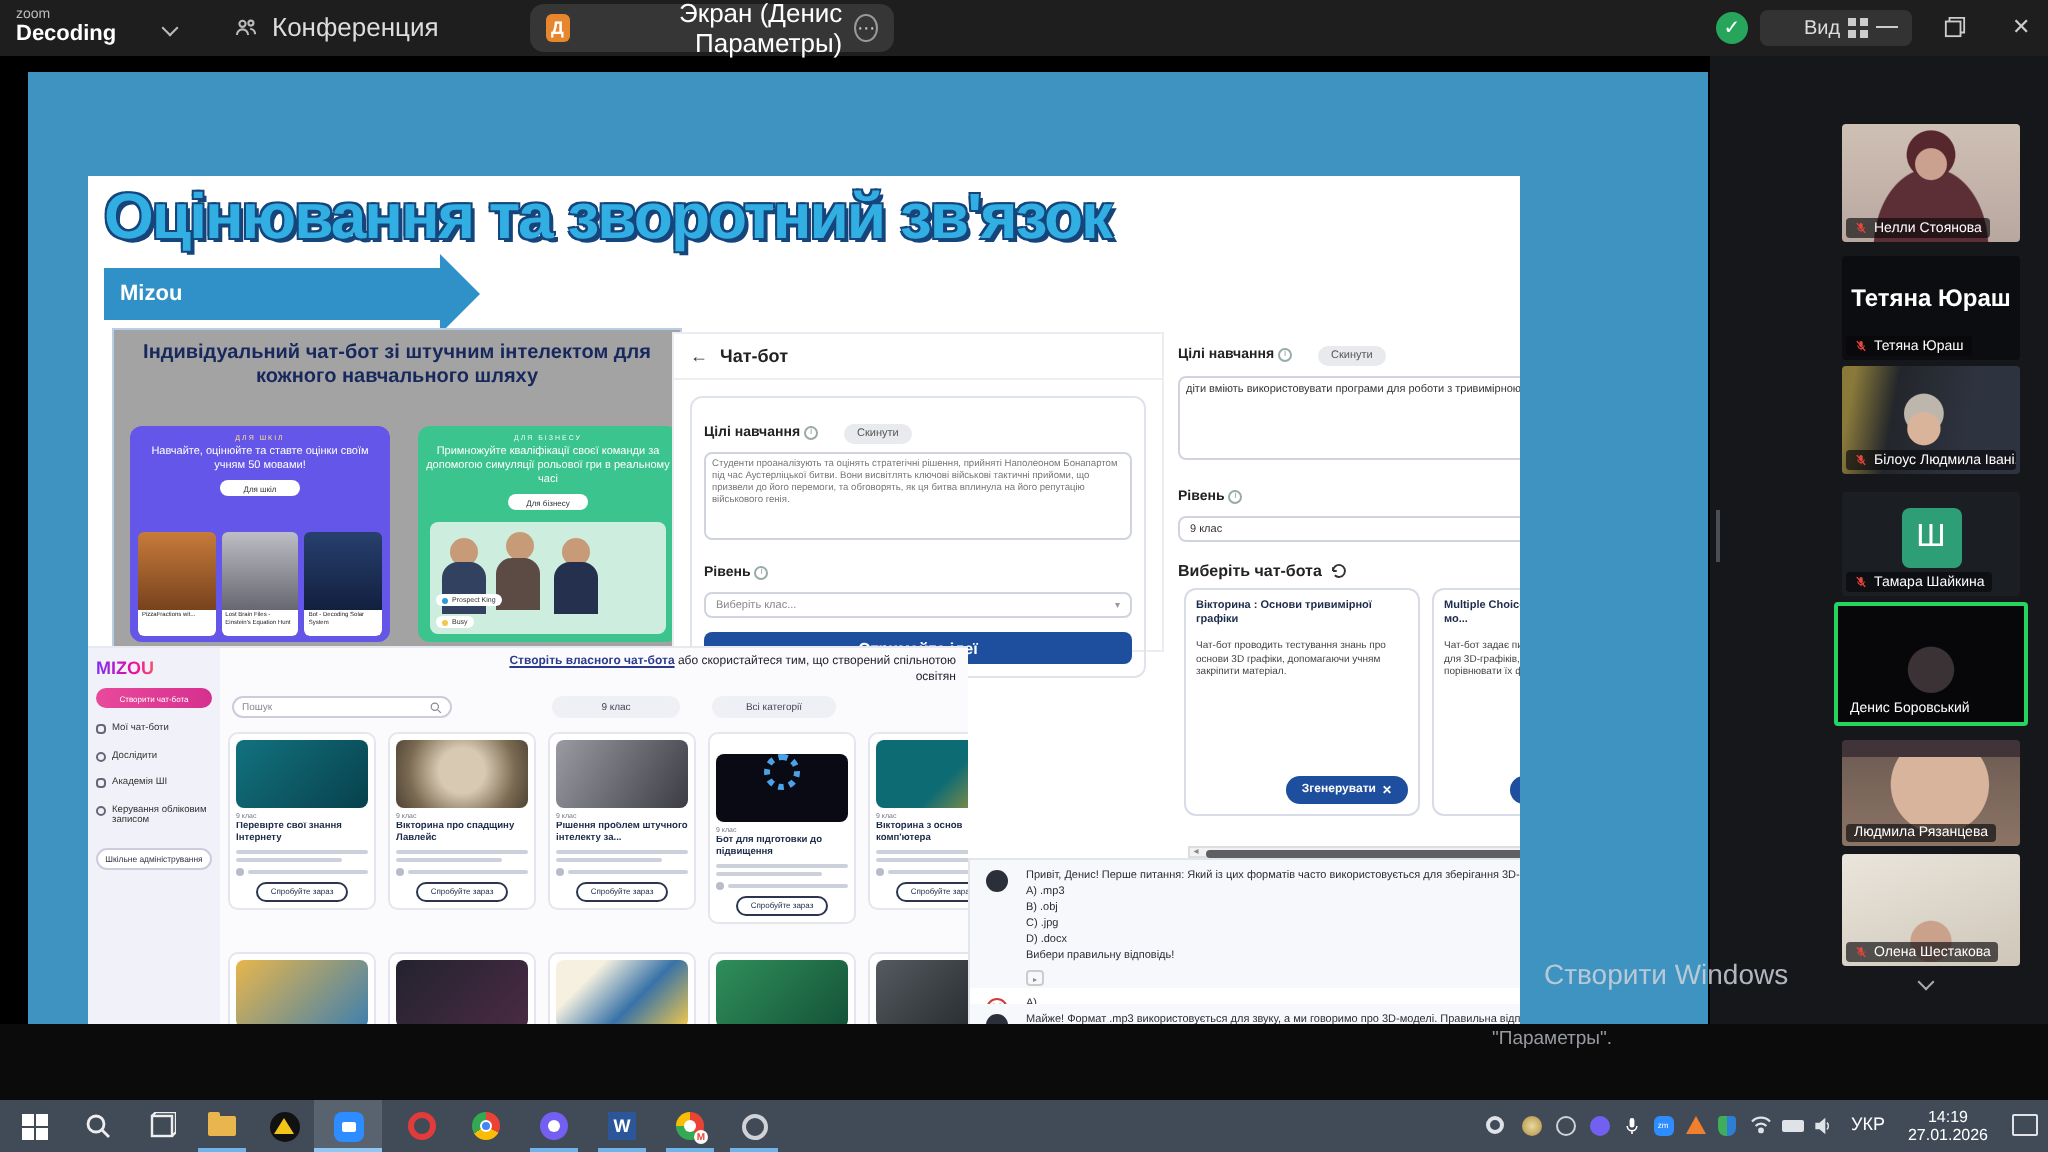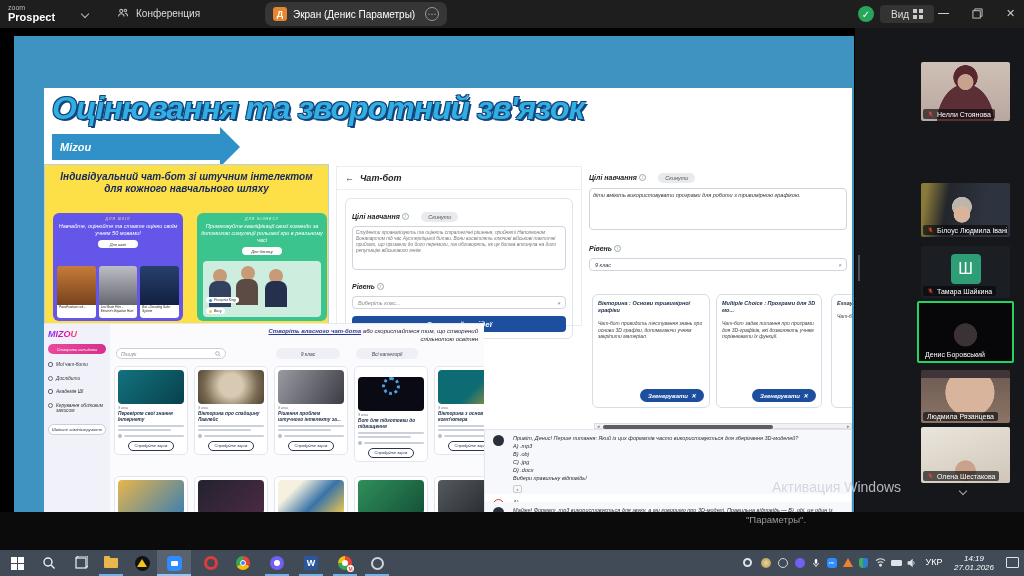--- a/index.html
+++ b/index.html
@@ -4,38 +4,38 @@
 <style>
   html,body{margin:0;padding:0;background:#000;}
   *{box-sizing:border-box;font-family:"Liberation Sans",sans-serif;}
   #screen{position:relative;width:1024px;height:576px;background:#000;overflow:hidden;}
   .abs{position:absolute;}
   
   #titlebar{position:absolute;left:0;top:0;width:1024px;height:28px;background:#1e1e1e;}
   .brand1{font-size:7px;color:#bdbdbd;line-height:8px;}
   .brand2{font-size:11px;color:#fff;font-weight:bold;line-height:11px;}
   .chev-down{display:inline-block;width:6px;height:6px;border-left:1.5px solid #bbb;border-bottom:1.5px solid #bbb;transform:rotate(-45deg);}
-  .tab-label{font-size:10px;color:#ddd;}
+  .tab-label{font-size:13px;color:#ddd;text-align:right;}
   .screen-tab{position:absolute;left:265px;top:2px;width:182px;height:24px;background:#363636;border-radius:7px;display:flex;align-items:center;gap:6px;padding:0 8px;}
   .orange-sq{width:14px;height:14px;border-radius:3px;background:#e8862d;color:#fff;font-size:9px;font-weight:bold;display:flex;align-items:center;justify-content:center;}
   .circle-more{width:14px;height:14px;border-radius:50%;border:1px solid #999;color:#ccc;font-size:9px;display:flex;align-items:center;justify-content:center;line-height:0;}
   .shield{width:16px;height:16px;border-radius:50%;background:#27a55b;color:#fff;font-size:10px;display:flex;align-items:center;justify-content:center;}
-  .view-pill{position:absolute;left:880px;top:5px;height:18px;background:#333;border-radius:4px;display:flex;align-items:center;gap:4px;padding:0 11px;color:#ddd;font-size:10px;}
+  .view-pill{position:absolute;left:880px;top:5px;height:18px;background:#333;border-radius:4px;display:flex;align-items:center;gap:4px;padding:0 22px;color:#ddd;font-size:10px;}
   .win-x{color:#ccc;font-size:11px;}
   
   #frame{position:absolute;left:14px;top:36px;width:840px;height:476px;background:#3e93c0;}
-  #slide{position:absolute;left:30px;top:52px;width:808px;height:448px;background:#fff;overflow:hidden;font-style:italic;}
+  #slide{position:absolute;left:30px;top:52px;width:716px;height:448px;background:#fff;overflow:hidden;}
   .slide-title{font-size:32px;font-weight:bold;color:#31aee2;letter-spacing:-1px;
     text-shadow:-1px -1px 0 #16457c,1px -1px 0 #16457c,-1px 1px 0 #16457c,2px 2px 0 #16457c;}
   .slide-sub{font-size:27px;font-weight:bold;color:#55a2d8;
     text-shadow:-1px -1px 0 #102a5e,1px -1px 0 #102a5e,-1px 1px 0 #102a5e,2px 2px 1px #102a5e;}
   .arrow{position:absolute;left:8px;top:46px;width:168px;height:26px;background:#2f91c8;color:#fff;font-weight:bold;font-size:11px;line-height:26px;padding-left:8px;}
   .arrow:after{content:"";position:absolute;right:-20px;top:-7px;border-left:20px solid #2f91c8;border-top:20px solid transparent;border-bottom:20px solid transparent;}
   
-  .promo{position:absolute;left:0px;top:76px;width:285px;height:162px;background:#fde047;border:1px solid #b8cde8;}
+  .promo{position:absolute;left:12px;top:76px;width:285px;height:162px;background:#a3a3a3;border:1px solid #b8cde8;}
   .promo-h{font-size:10px;font-weight:bold;color:#16285c;text-align:center;padding:6px 10px 2px;line-height:12px;}
   .pcard{position:absolute;top:48px;height:108px;border-radius:6px;padding:4px;overflow:hidden;}
   .ptag{font-size:3.5px;color:#ffe08a;text-align:center;letter-spacing:1px;}
   .ptext{font-size:5.5px;color:#fff;text-align:center;line-height:7px;margin-top:2px;}
   .ppill{margin:3px auto 0;background:#fff;border-radius:5px;width:40px;height:8px;font-size:4px;color:#333;display:flex;align-items:center;justify-content:center;}
   .thumbrow{position:absolute;left:4px;right:4px;bottom:3px;display:flex;gap:3px;}
   .thumb{flex:1;height:52px;border-radius:3px;position:relative;overflow:hidden;}
   .thumb .cap{position:absolute;left:0;right:0;bottom:0;height:13px;background:#fff;font-size:3px;color:#222;padding:1px 2px;line-height:3.5px;overflow:hidden;}
   .persons{position:absolute;left:6px;right:6px;bottom:4px;height:56px;border-radius:4px;background:#cdeede;overflow:hidden;}
   .head{position:absolute;width:14px;height:14px;border-radius:50%;background:#c79b78;top:8px;}
@@ -118,32 +118,32 @@
   
   #taskbar{position:absolute;left:0;top:550px;width:1024px;height:26px;background:#414b57;z-index:70;}
   .tb{position:absolute;top:4px;width:18px;height:18px;display:flex;align-items:center;justify-content:center;}
   .open:after{content:"";position:absolute;left:-3px;right:-3px;bottom:-4px;height:2px;background:#6fb3e8;}
   .zoomsel{position:absolute;left:157px;top:0;width:34px;height:26px;background:#59636f;border-bottom:2px solid #8fc7f2;}
   .fold{width:14px;height:10px;background:#e8b64c;border-radius:1px;position:relative;}
   .fold:before{content:"";position:absolute;left:0;top:-2px;width:6px;height:3px;background:#e8b64c;border-radius:1px 1px 0 0;}
   .cir{border-radius:50%;}
   .tray{position:absolute;top:7px;width:11px;height:11px;display:flex;align-items:center;justify-content:center;font-size:6px;color:#fff;}
   .lang{position:absolute;left:918px;top:7px;width:32px;font-size:9px;color:#fff;text-align:center;}
-  .clock{position:absolute;left:946px;top:4px;width:56px;font-size:8px;color:#fff;text-align:center;line-height:9px;font-style:italic;}
+  .clock{position:absolute;left:946px;top:4px;width:56px;font-size:8px;color:#fff;text-align:center;line-height:9px;}
   .notif{position:absolute;left:1006px;top:7px;width:13px;height:11px;border:1px solid #dfe3e8;border-radius:1px;}
 </style>
 </head>
 <body>
 
 <div id="screen">
 
   <header id="titlebar">
     <div class="abs" style="left:8px;top:4px;">
       <div class="brand1">zoom</div>
-      <div class="brand2">Prospect</div>
+      <div class="brand2">Decoding</div>
     </div>
     <span class="chev-down abs" style="left:82px;top:11px;"></span>
     <div class="abs" style="left:116px;top:6px;display:flex;gap:6px;align-items:center;">
       <svg width="14" height="14" viewBox="0 0 20 20" stroke="#bbb" fill="none" stroke-width="1.5">
           <circle cx="7.5" cy="7" r="2.2"></circle>
           <path d="M3.5 15c0-2.2 1.8-4 4-4s4 1.8 4 4"></path>
           <circle cx="13.5" cy="6.5" r="1.8"></circle>
           <path d="M13 10.5c2 .2 3.5 1.9 3.5 4"></path>
         </svg>
       <span class="tab-label">Конференция</span>
@@ -242,20 +242,26 @@
         <div>
           <span class="lbl">Цілі навчання</span><span class="info">i</span>
           <span class="resetpill">Скинути</span>
         </div>
         <div class="ta" style="height:42px;margin-top:4px;font-size:5.5px;color:#333;width:258px;">діти вміють використовувати програми для роботи з тривимірною графікою.</div>
         <div style="margin-top:7px;"><span class="lbl">Рівень</span><span class="info">i</span></div>
         <div class="sel" style="height:13px;margin-top:3px;width:258px;color:#333;">
           <span>9 клас</span>
             <span style="font-size:5px;color:#999;">▾</span>
         </div>
+        <div style="margin-top:10px;display:flex;gap:4px;align-items:center;">
+          <span class="lbl" style="font-size:8px;">Виберіть чат-бота</span>
+          <svg width="9" height="9" viewBox="0 0 12 12" stroke="#333" fill="none" stroke-width="1.3">
+              <path d="M2 6a4 4 0 1 1 1.2 2.8M2 6V3.5M2 6h2.5"></path>
+            </svg>
+        </div>
       </div>
       <div class="botcard" style="left:548px;width:118px;">
         <div class="bt">Вікторина : Основи тривимірної графіки</div>
         <div class="bd">Чат-бот проводить тестування знань про основи 3D графіки, допомагаючи учням закріпити матеріал.</div>
         <div class="genbtn">
             <span>Згенерувати</span>
             <span>✕</span>
           </div>
       </div>
       <div class="botcard" style="left:672px;width:106px;">
@@ -432,20 +438,31 @@
     <div class="tile v1" style="top:34px;height:59px;">
       <span class="npill">
         <svg class="mutesvg" width="7" height="8" viewBox="0 0 20 20">
             <path d="M10 3a2.5 2.5 0 0 1 2.5 2.5V9a2.5 2.5 0 0 1-5 0V5.5A2.5 2.5 0 0 1 10 3z" fill="#e8453c"></path>
             <path d="M5.5 9a4.5 4.5 0 0 0 9 0M10 13.5V16" stroke="#e8453c" fill="none" stroke-width="1.5"></path>
             <line x1="4" y1="3" x2="16" y2="17" stroke="#e8453c" stroke-width="2"></line>
           </svg>
         <span>Нелли Стоянова</span>
       </span>
     </div>
+    <div class="tile" style="top:100px;height:52px;background:#0c0d10;">
+      <div class="bigname">Тетяна Юраш</div>
+      <span class="npill">
+        <svg class="mutesvg" width="7" height="8" viewBox="0 0 20 20">
+            <path d="M10 3a2.5 2.5 0 0 1 2.5 2.5V9a2.5 2.5 0 0 1-5 0V5.5A2.5 2.5 0 0 1 10 3z" fill="#e8453c"></path>
+            <path d="M5.5 9a4.5 4.5 0 0 0 9 0M10 13.5V16" stroke="#e8453c" fill="none" stroke-width="1.5"></path>
+            <line x1="4" y1="3" x2="16" y2="17" stroke="#e8453c" stroke-width="2"></line>
+          </svg>
+        <span>Тетяна Юраш</span>
+      </span>
+    </div>
     <div class="tile v3" style="top:155px;height:54px;">
       <span class="npill">
         <svg class="mutesvg" width="7" height="8" viewBox="0 0 20 20">
             <path d="M10 3a2.5 2.5 0 0 1 2.5 2.5V9a2.5 2.5 0 0 1-5 0V5.5A2.5 2.5 0 0 1 10 3z" fill="#e8453c"></path>
             <path d="M5.5 9a4.5 4.5 0 0 0 9 0M10 13.5V16" stroke="#e8453c" fill="none" stroke-width="1.5"></path>
             <line x1="4" y1="3" x2="16" y2="17" stroke="#e8453c" stroke-width="2"></line>
           </svg>
         <span>Білоус Людмила Івані...</span>
       </span>
     </div>
@@ -477,21 +494,21 @@
             <path d="M5.5 9a4.5 4.5 0 0 0 9 0M10 13.5V16" stroke="#e8453c" fill="none" stroke-width="1.5"></path>
             <line x1="4" y1="3" x2="16" y2="17" stroke="#e8453c" stroke-width="2"></line>
           </svg>
         <span>Олена Шестакова</span>
       </span>
     </div>
     <span class="chev-down abs" style="left:105px;top:460px;border-color:#aaa;"></span>
     <span class="abs" style="left:3px;top:227px;width:2px;height:26px;background:#4a4f55;"></span>
   </div>
 
-  <div class="wm1">Активация Windows</div>
+  <div class="wm1">Створити Windows</div>
   <div class="wm3">"Параметры".</div>
 
   <div id="ztoolbar">
     
     
     
     
     
     
     

